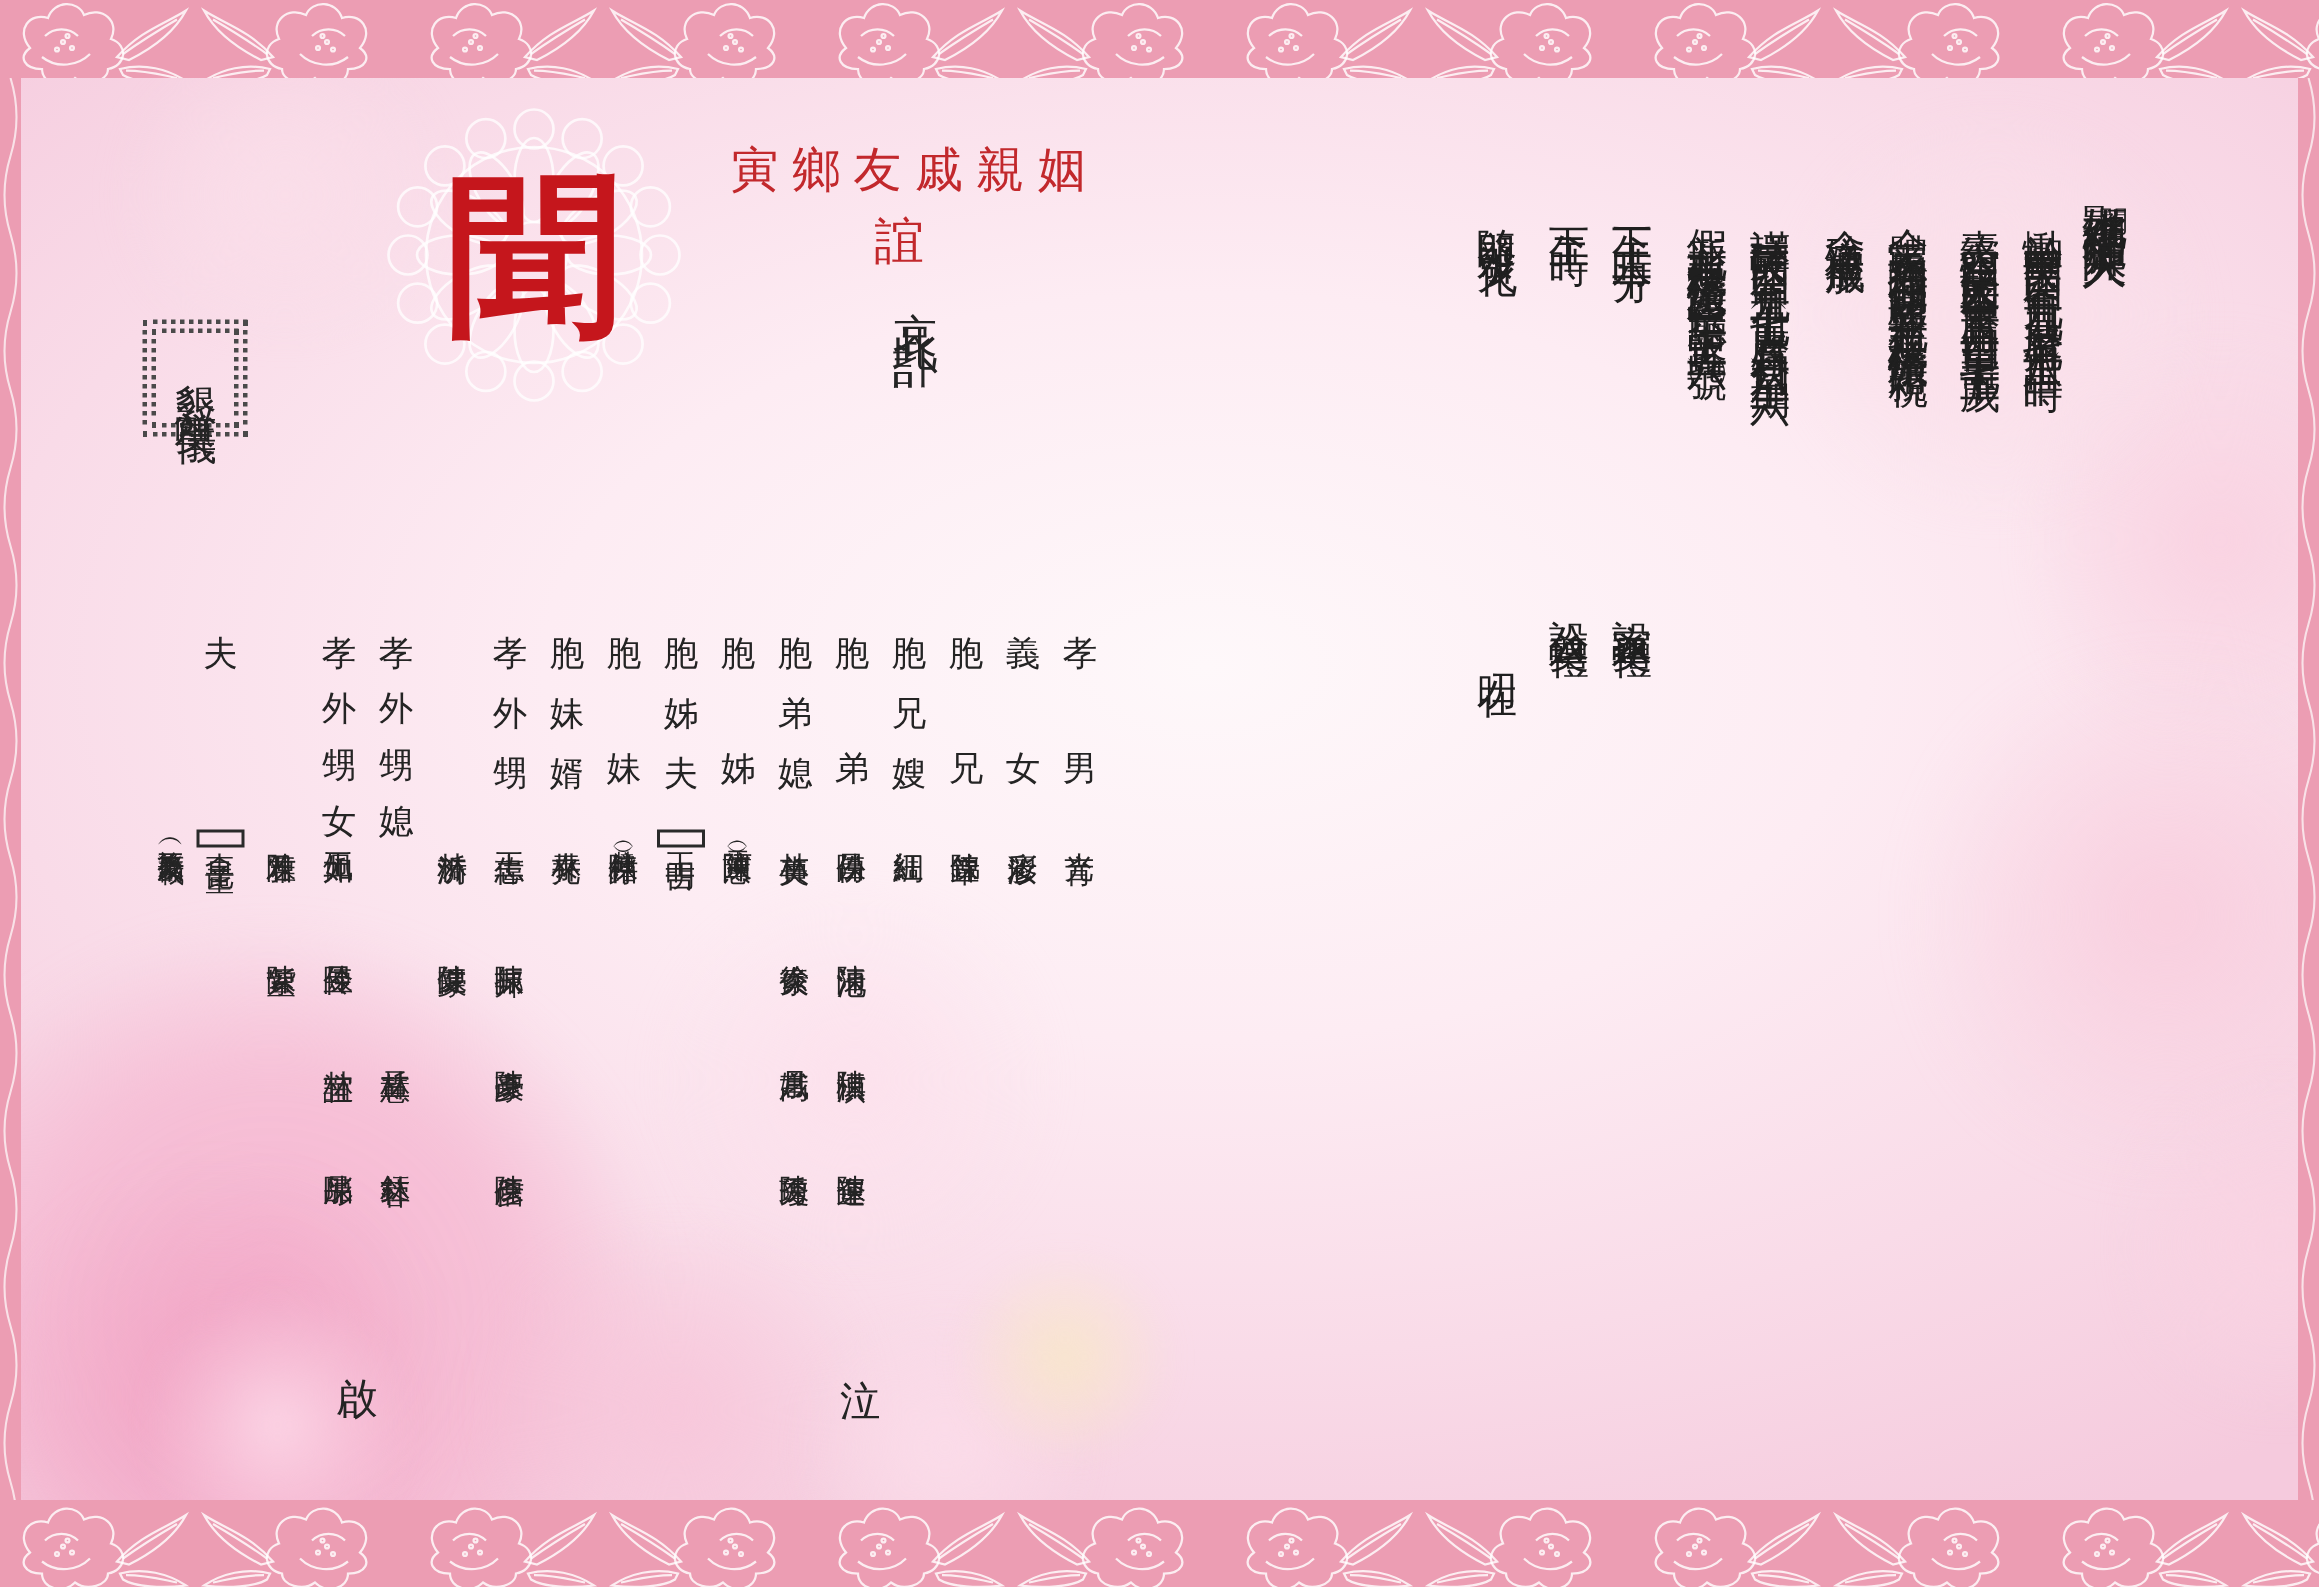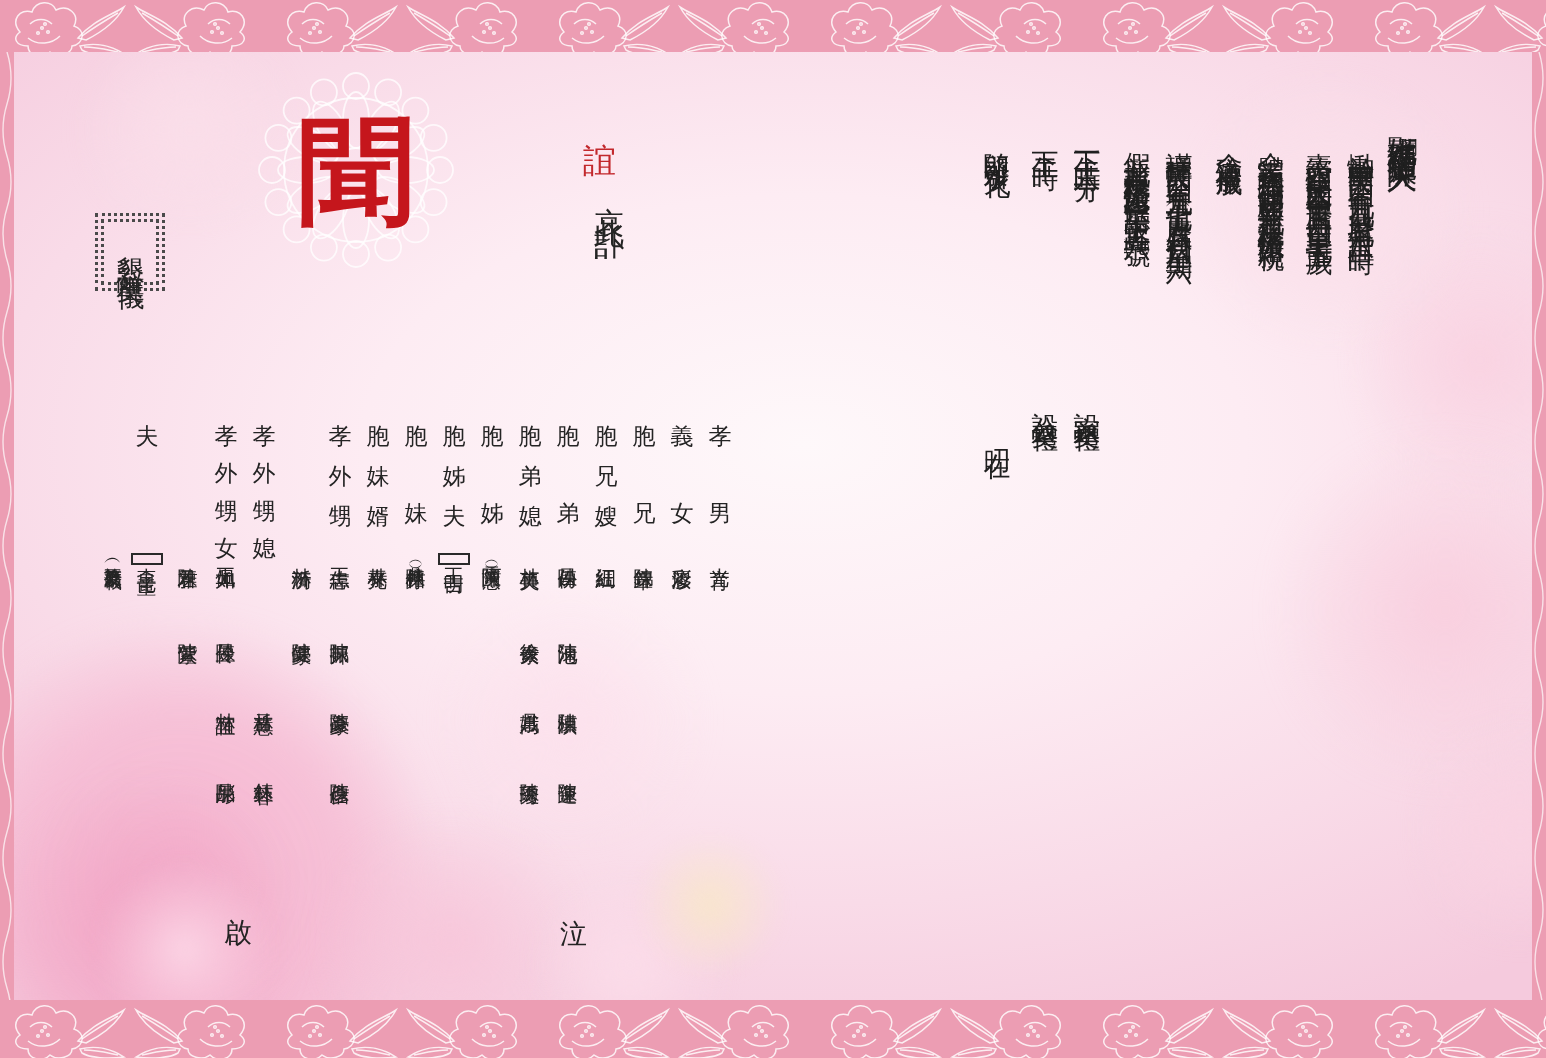--- a/index.html
+++ b/index.html
@@ -446,20 +446,21 @@
         <ellipse cx="0" cy="-50" rx="13" ry="28" transform="rotate(210)"></ellipse>
         <ellipse cx="0" cy="-50" rx="13" ry="28" transform="rotate(240)"></ellipse>
         <ellipse cx="0" cy="-50" rx="13" ry="28" transform="rotate(270)"></ellipse>
         <ellipse cx="0" cy="-50" rx="13" ry="28" transform="rotate(300)"></ellipse>
         <ellipse cx="0" cy="-50" rx="13" ry="28" transform="rotate(330)"></ellipse>
         <circle r="22"></circle>
       </g>
   </svg>
   <div class="wen">聞</div>
 
+  <div class="relations-row">寅鄉友戚親姻</div>
   <div class="yi">誼</div>
   <div class="aicifu">哀此訃</div>
 
   <div class="kb">
     <div class="kb-inner">
       <div class="kb-text">懇辭奠儀</div>
     </div>
   </div>
 
   <div>

